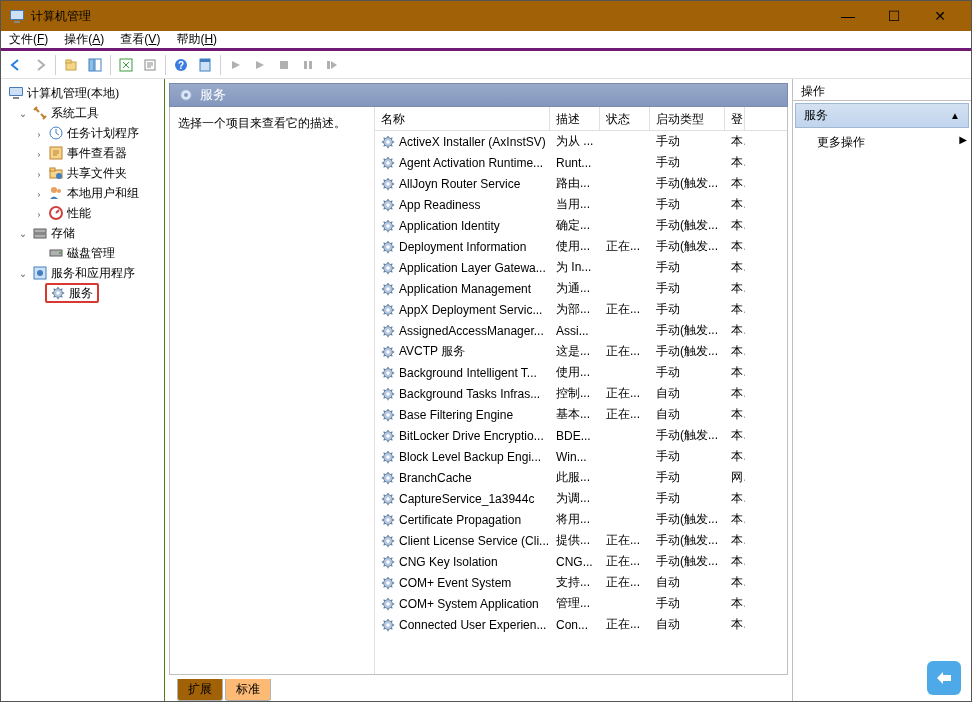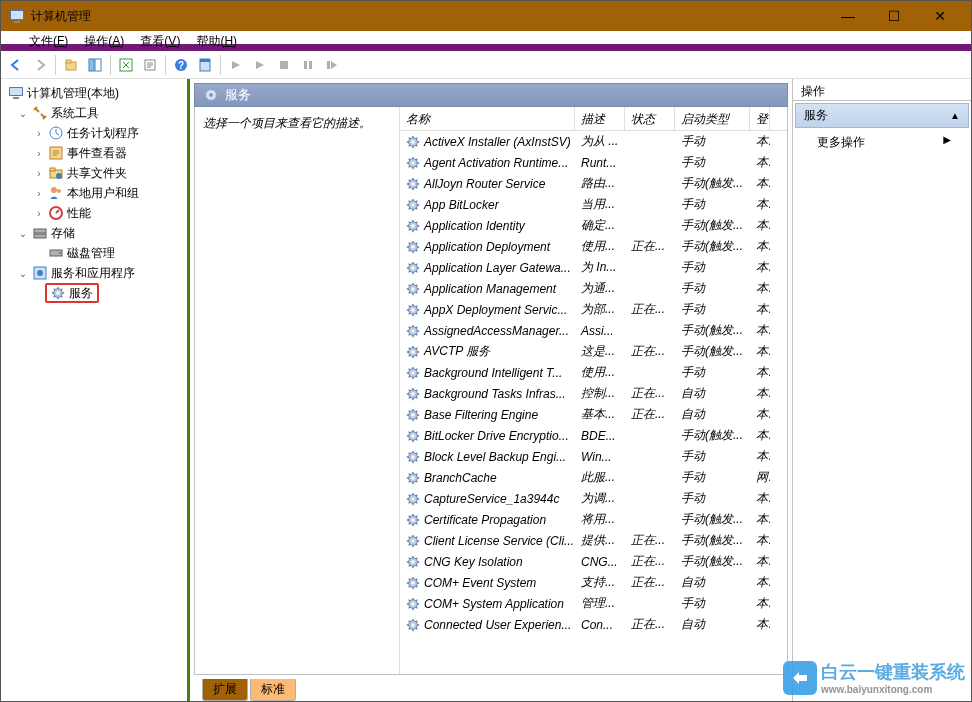--- a/index.html
+++ b/index.html
@@ -6,47 +6,47 @@
 body { font-family: "Microsoft YaHei", "Segoe UI", sans-serif; font-size: 12px; background: #fff; color: #000; width: 972px; height: 702px; overflow: hidden; border: 1px solid #555; position: relative; }
 
 
 .titlebar { height: 30px; display: flex; align-items: center; padding: 0 8px; background: #a16207; }
 .titlebar .app-icon { width: 16px; height: 16px; margin-right: 6px; }
 .titlebar .title { flex: 1; font-size: 12px; }
 .titlebar .win-controls { display: flex; }
 .titlebar .win-controls .btn { width: 46px; height: 30px; display: flex; align-items: center; justify-content: center; font-size: 14px; cursor: pointer; }
 
 
-.menubar { height: 20px; display: flex; padding: 0 20px; border-bottom: 7px solid #701a75; }
+.menubar { height: 20px; display: flex; align-items: center; padding: 0 0; border-bottom: 3px solid #701a75; }
 .menubar .menu-item { padding: 2px 8px; cursor: pointer; }
 .menubar .menu-item .shortcut { text-decoration: underline; }
 
 
 .toolbar { height: 28px; display: flex; align-items: center; padding: 2px 4px; border-bottom: 1px solid #e0e0e0; gap: 2px; }
 .toolbar .tbtn { width: 22px; height: 22px; display: flex; align-items: center; justify-content: center; border: 1px solid transparent; cursor: pointer; }
 .toolbar .sep { width: 1px; height: 20px; background: #d0d0d0; margin: 0 2px; }
 
 
 .main { display: flex; height: calc(100% - 78px); }
 
 
-.tree-panel { width: 189px; border-right: 3px solid #4d7c0f; overflow: auto; padding-top: 4px; background: #fff; }
+.tree-panel { width: 164px; border-right: 1px solid #4d7c0f; overflow: auto; padding-top: 4px; background: #fff; font-family: Liberation Serif, serif; }
 .tree-node { display: flex; align-items: center; height: 20px; padding-left: 4px; cursor: pointer; white-space: nowrap; }
 .tree-node .expander { width: 12px; text-align: center; color: #666; font-size: 10px; }
 .tree-node .icon { width: 16px; height: 16px; margin: 0 3px; display: inline-flex; align-items: center; justify-content: center; }
 .tree-node.depth-1 { padding-left: 16px; }
 .tree-node.depth-2 { padding-left: 32px; }
 .tree-node.highlighted { }
 .tree-node .highlight-box { border: 2px solid #d9372f; padding: 0 4px 0 0; border-radius: 2px; display: inline-flex; align-items: center; height: 20px; }
 
 
 .center-panel { flex: 1; display: flex; flex-direction: column; border-right: 1px solid #c0c0c0; overflow: hidden; }
 .center-header { height: 24px; background: linear-gradient(#98a9c9, #8397bd); color: #fff; display: flex; align-items: center; padding: 0 8px; font-size: 13px; border: 1px solid #7a8bb0; margin: 4px 4px 0 4px; }
 .center-header .gear-badge { margin-right: 6px; display: inline-flex; }
-.center-body { flex: 1; display: flex; margin: 0 4px 4px 4px; border: 1px solid #c0c0c0; border-top: none; overflow: hidden; font-style: italic; }
+.center-body { flex: 1; display: flex; margin: 0 4px 4px 4px; border: 1px solid #c0c0c0; border-top: none; overflow: hidden; }
 .desc-col { width: 205px; padding: 8px; border-right: 1px solid #e0e0e0; }
 .list-col { flex: 1; overflow: hidden; display: flex; flex-direction: column; }
 .list-header { display: flex; height: 24px; border-bottom: 1px solid #e0e0e0; }
 .list-header .col { padding: 4px 6px; border-right: 1px solid #e0e0e0; font-size: 12px; }
 .list-rows { flex: 1; overflow-y: scroll; overflow-x: scroll; }
 .list-row { display: flex; height: 21px; align-items: center; cursor: pointer; }
 .list-row .cell { padding: 0 6px; white-space: nowrap; overflow: hidden; text-overflow: ellipsis; font-size: 12px; }
 .list-row .name-cell { display: flex; align-items: center; }
 .list-row .name-cell .gear { margin-right: 4px; flex-shrink: 0; }
 .c-name { width: 175px; }
@@ -58,21 +58,21 @@
 
 .tabs-row { height: 22px; display: flex; align-items: flex-start; padding-left: 8px; margin: 0 4px; }
 .tabs-row .tab { padding: 2px 10px; border: 1px solid #b0b0b0; border-top: none; background: #fdba74; margin-right: 2px; border-radius: 0 0 3px 3px; cursor: pointer; font-size: 12px; }
 .tabs-row .tab.active { background: #a16207; }
 
 
 .actions-panel { width: 178px; display: flex; flex-direction: column; }
 .actions-header { height: 22px; padding: 4px 8px; font-size: 12px; border-bottom: 1px solid #c0c0c0; }
 .actions-section { background: linear-gradient(#d4e2f2, #c0d4ec); padding: 3px 8px; border: 1px solid #a0b8d8; margin: 2px; display: flex; align-items: center; justify-content: space-between; cursor: pointer; }
 .actions-section .arrow { font-size: 10px; }
-.actions-item { padding: 4px 20px 4px 24px; cursor: pointer; display: flex; align-items: flex-start; justify-content: space-between; }
+.actions-item { padding: 4px 4px 4px 24px; cursor: pointer; display: flex; align-items: flex-start; justify-content: space-between; }
 .actions-item .arrow { font-size: 10px; }
 
 
 .watermark { position: absolute; bottom: 6px; right: 6px; display: flex; align-items: center; font-size: 18px; color: #4aa3df; font-weight: bold; opacity: 0.9; }
 .watermark .logo { width: 34px; height: 34px; background: #3aa0e6; border-radius: 6px; margin-right: 4px; display: flex; align-items: center; justify-content: center; color: #fff; }
 .watermark .sub { font-size: 10px; color: #888; }
 
 
 .gear-svg { width: 14px; height: 14px; }
 
@@ -371,21 +371,21 @@
               <div class="cell c-start">手动(触发...</div>
               <div class="cell c-logon">本</div>
             </div>
             <div class="list-row">
               <div class="cell c-name name-cell">
                 <svg class="gear-svg gear" viewBox="0 0 16 16">
                   <circle cx="8" cy="8" r="5" fill="#b8c8e0" stroke="#6080a0"></circle>
                   <circle cx="8" cy="8" r="2" fill="#fff"></circle>
                   <path d="M8 1 L8 3 M8 13 L8 15 M1 8 L3 8 M13 8 L15 8 M3 3 L4.5 4.5 M11.5 11.5 L13 13 M3 13 L4.5 11.5 M11.5 4.5 L13 3" stroke="#6080a0" stroke-width="1.5"></path>
                 </svg>
-                <span>App BitLocker</span>
+                <span>App Readiness</span>
               </div>
               <div class="cell c-desc">当用...</div>
               <div class="cell c-status"></div>
               <div class="cell c-start">手动</div>
               <div class="cell c-logon">本</div>
             </div>
             <div class="list-row">
               <div class="cell c-name name-cell">
                 <svg class="gear-svg gear" viewBox="0 0 16 16">
                   <circle cx="8" cy="8" r="5" fill="#b8c8e0" stroke="#6080a0"></circle>
@@ -399,21 +399,21 @@
               <div class="cell c-start">手动(触发...</div>
               <div class="cell c-logon">本</div>
             </div>
             <div class="list-row">
               <div class="cell c-name name-cell">
                 <svg class="gear-svg gear" viewBox="0 0 16 16">
                   <circle cx="8" cy="8" r="5" fill="#b8c8e0" stroke="#6080a0"></circle>
                   <circle cx="8" cy="8" r="2" fill="#fff"></circle>
                   <path d="M8 1 L8 3 M8 13 L8 15 M1 8 L3 8 M13 8 L15 8 M3 3 L4.5 4.5 M11.5 11.5 L13 13 M3 13 L4.5 11.5 M11.5 4.5 L13 3" stroke="#6080a0" stroke-width="1.5"></path>
                 </svg>
-                <span>Application Deployment</span>
+                <span>Deployment Information</span>
               </div>
               <div class="cell c-desc">使用...</div>
               <div class="cell c-status">正在...</div>
               <div class="cell c-start">手动(触发...</div>
               <div class="cell c-logon">本</div>
             </div>
             <div class="list-row">
               <div class="cell c-name name-cell">
                 <svg class="gear-svg gear" viewBox="0 0 16 16">
                   <circle cx="8" cy="8" r="5" fill="#b8c8e0" stroke="#6080a0"></circle>
@@ -687,17 +687,13 @@
   </div>
 
 </div>
 
 <div class="watermark">
   <div class="logo">
     <svg width="22" height="22" viewBox="0 0 22 22">
         <path d="M4 11 L10 5 L10 8 L18 8 L18 14 L10 14 L10 17 Z" fill="#fff"></path>
       </svg>
   </div>
-  <div>
-    <div>白云一键重装系统</div>
-    <div class="sub">www.baiyunxitong.com</div>
-  </div>
 </div>
 
 </body></html>

